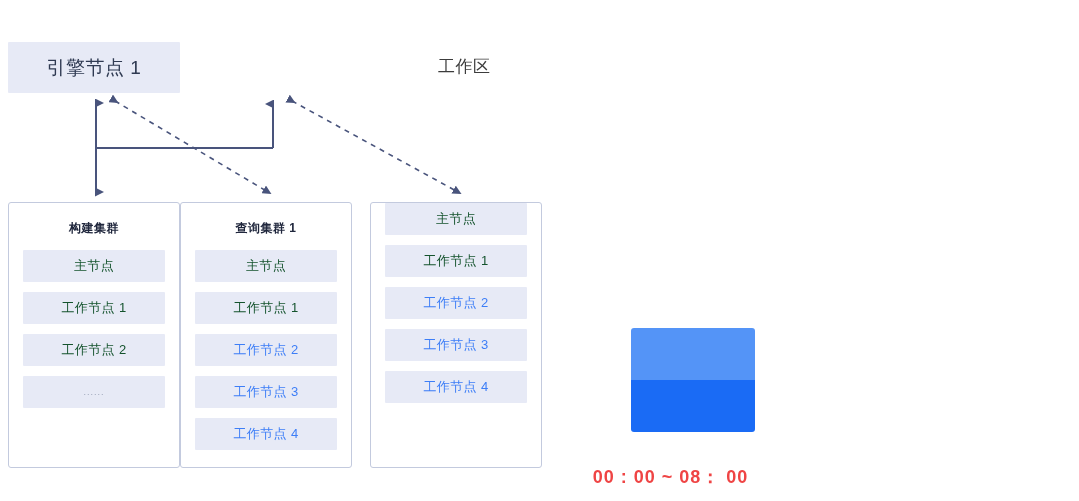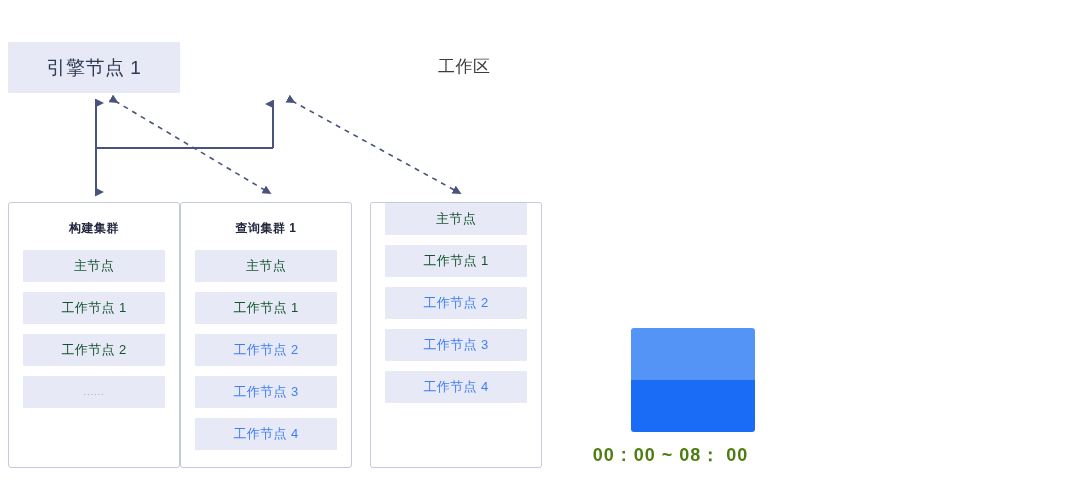--- a/index.html
+++ b/index.html
@@ -121,24 +121,24 @@
   }
   #legend-swatch .swatch-top {
     height: 50%;
     background: #5494f7;
   }
   #legend-swatch .swatch-bottom {
     height: 50%;
     background: #1a6bf5;
   }
   #legend-caption {
-    margin-top: 11px;
+    margin-top: 33px;
     font-size: 18px;
     font-weight: bold;
-    color: #4d7c0f;
+    color: #ef4444;
     letter-spacing: 1px;
     text-align: center;
     white-space: nowrap;
   }
 </style>
 </head>
 <body>
 
 <div id="canvas">
 

